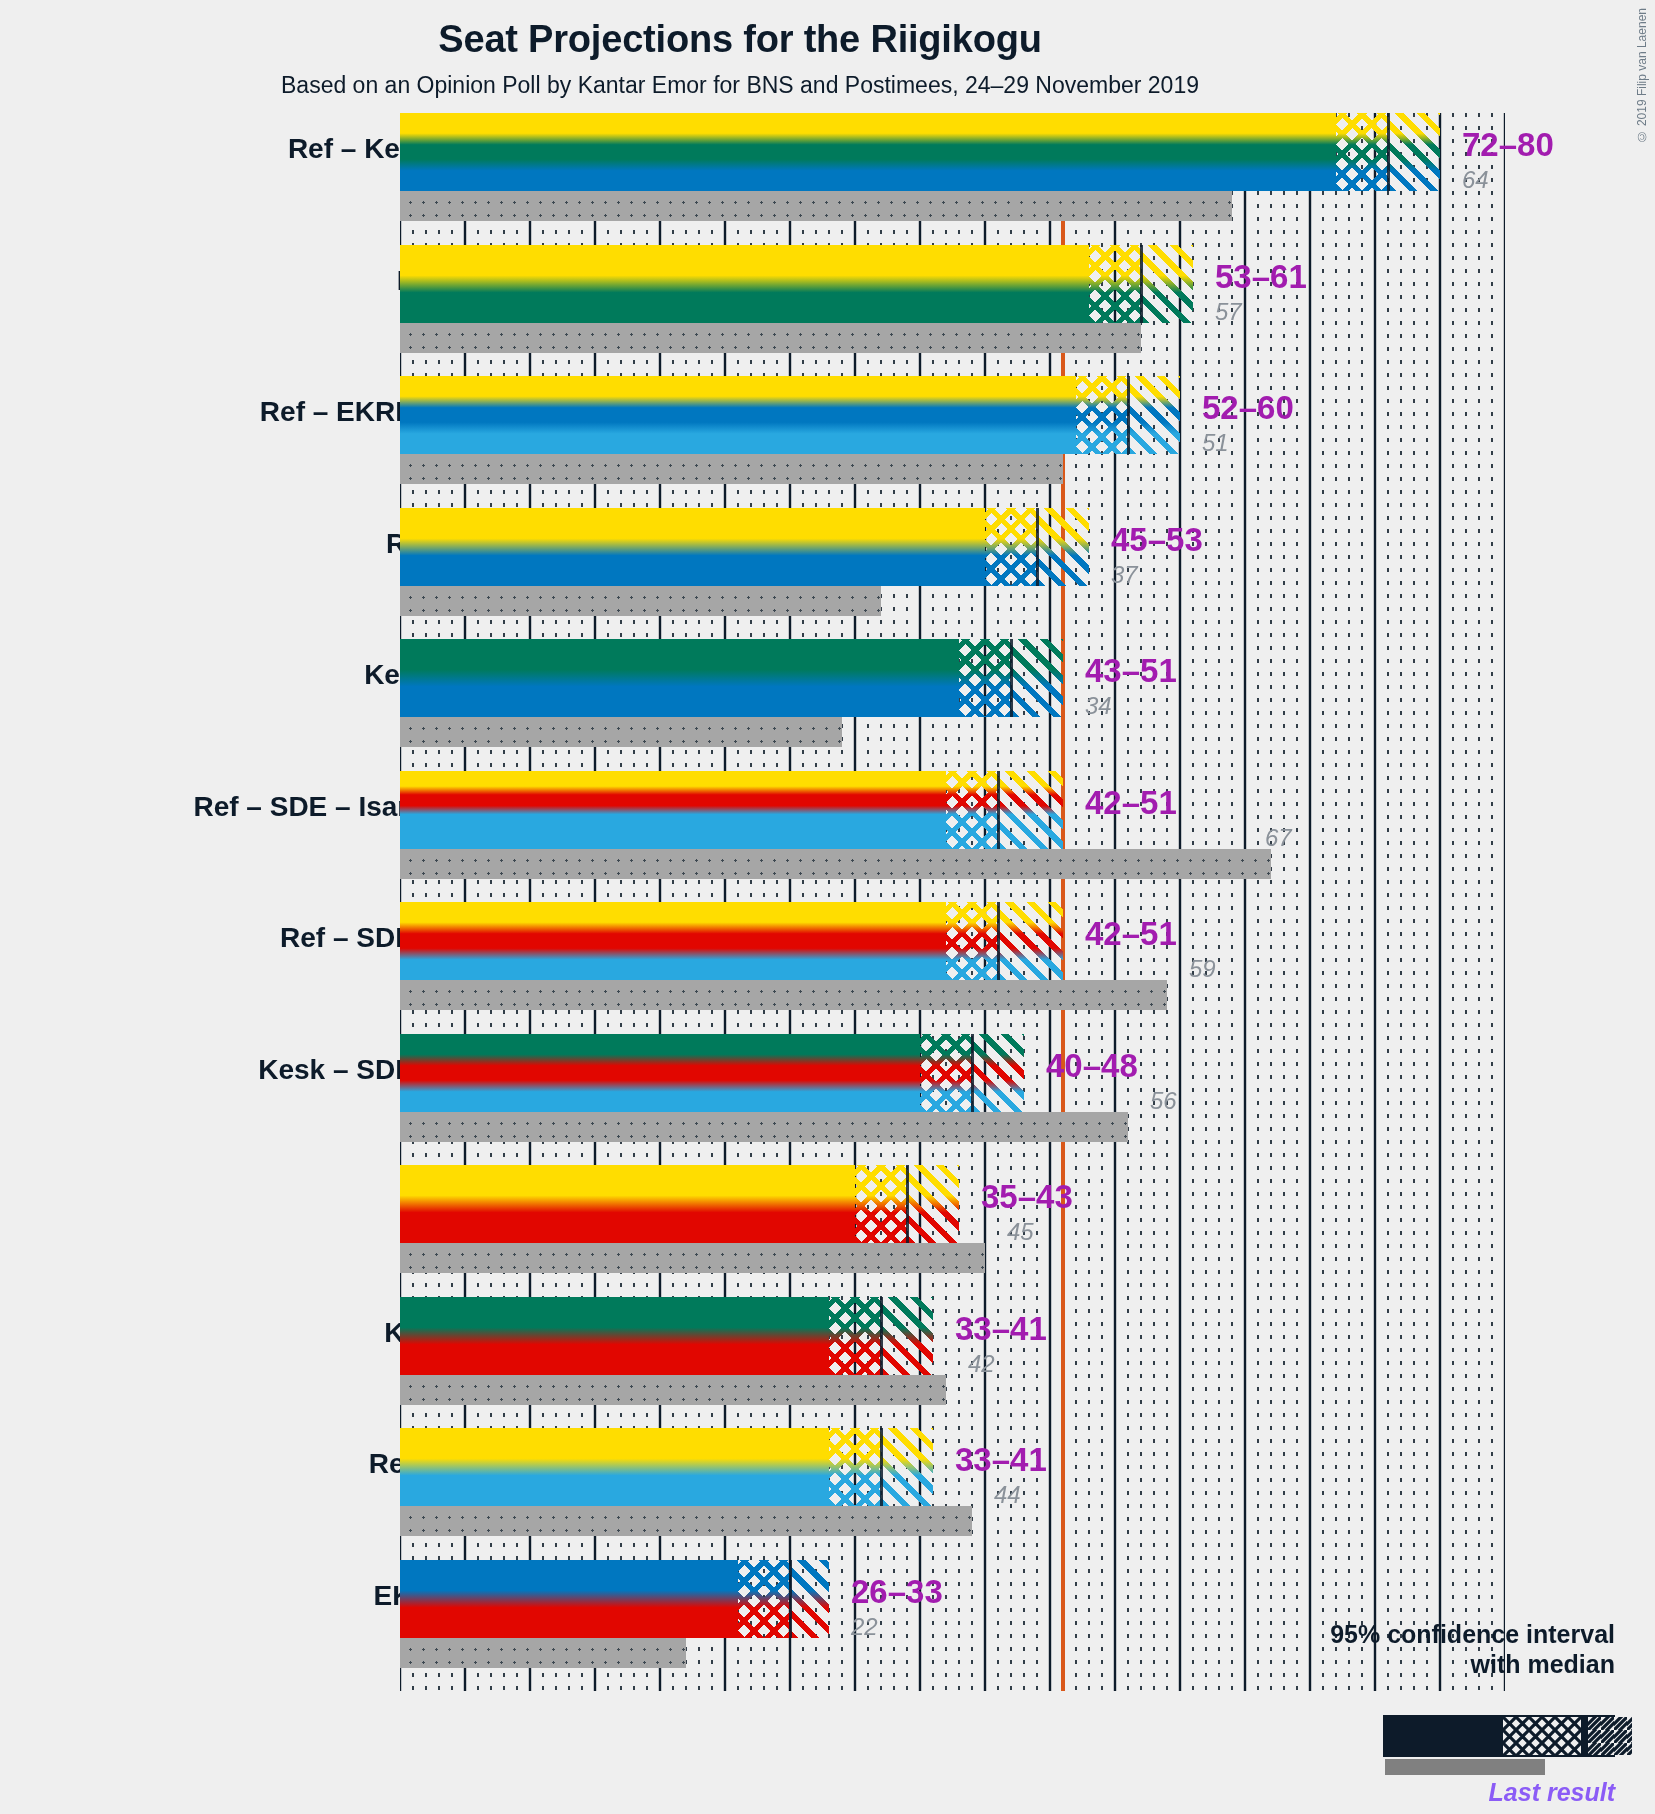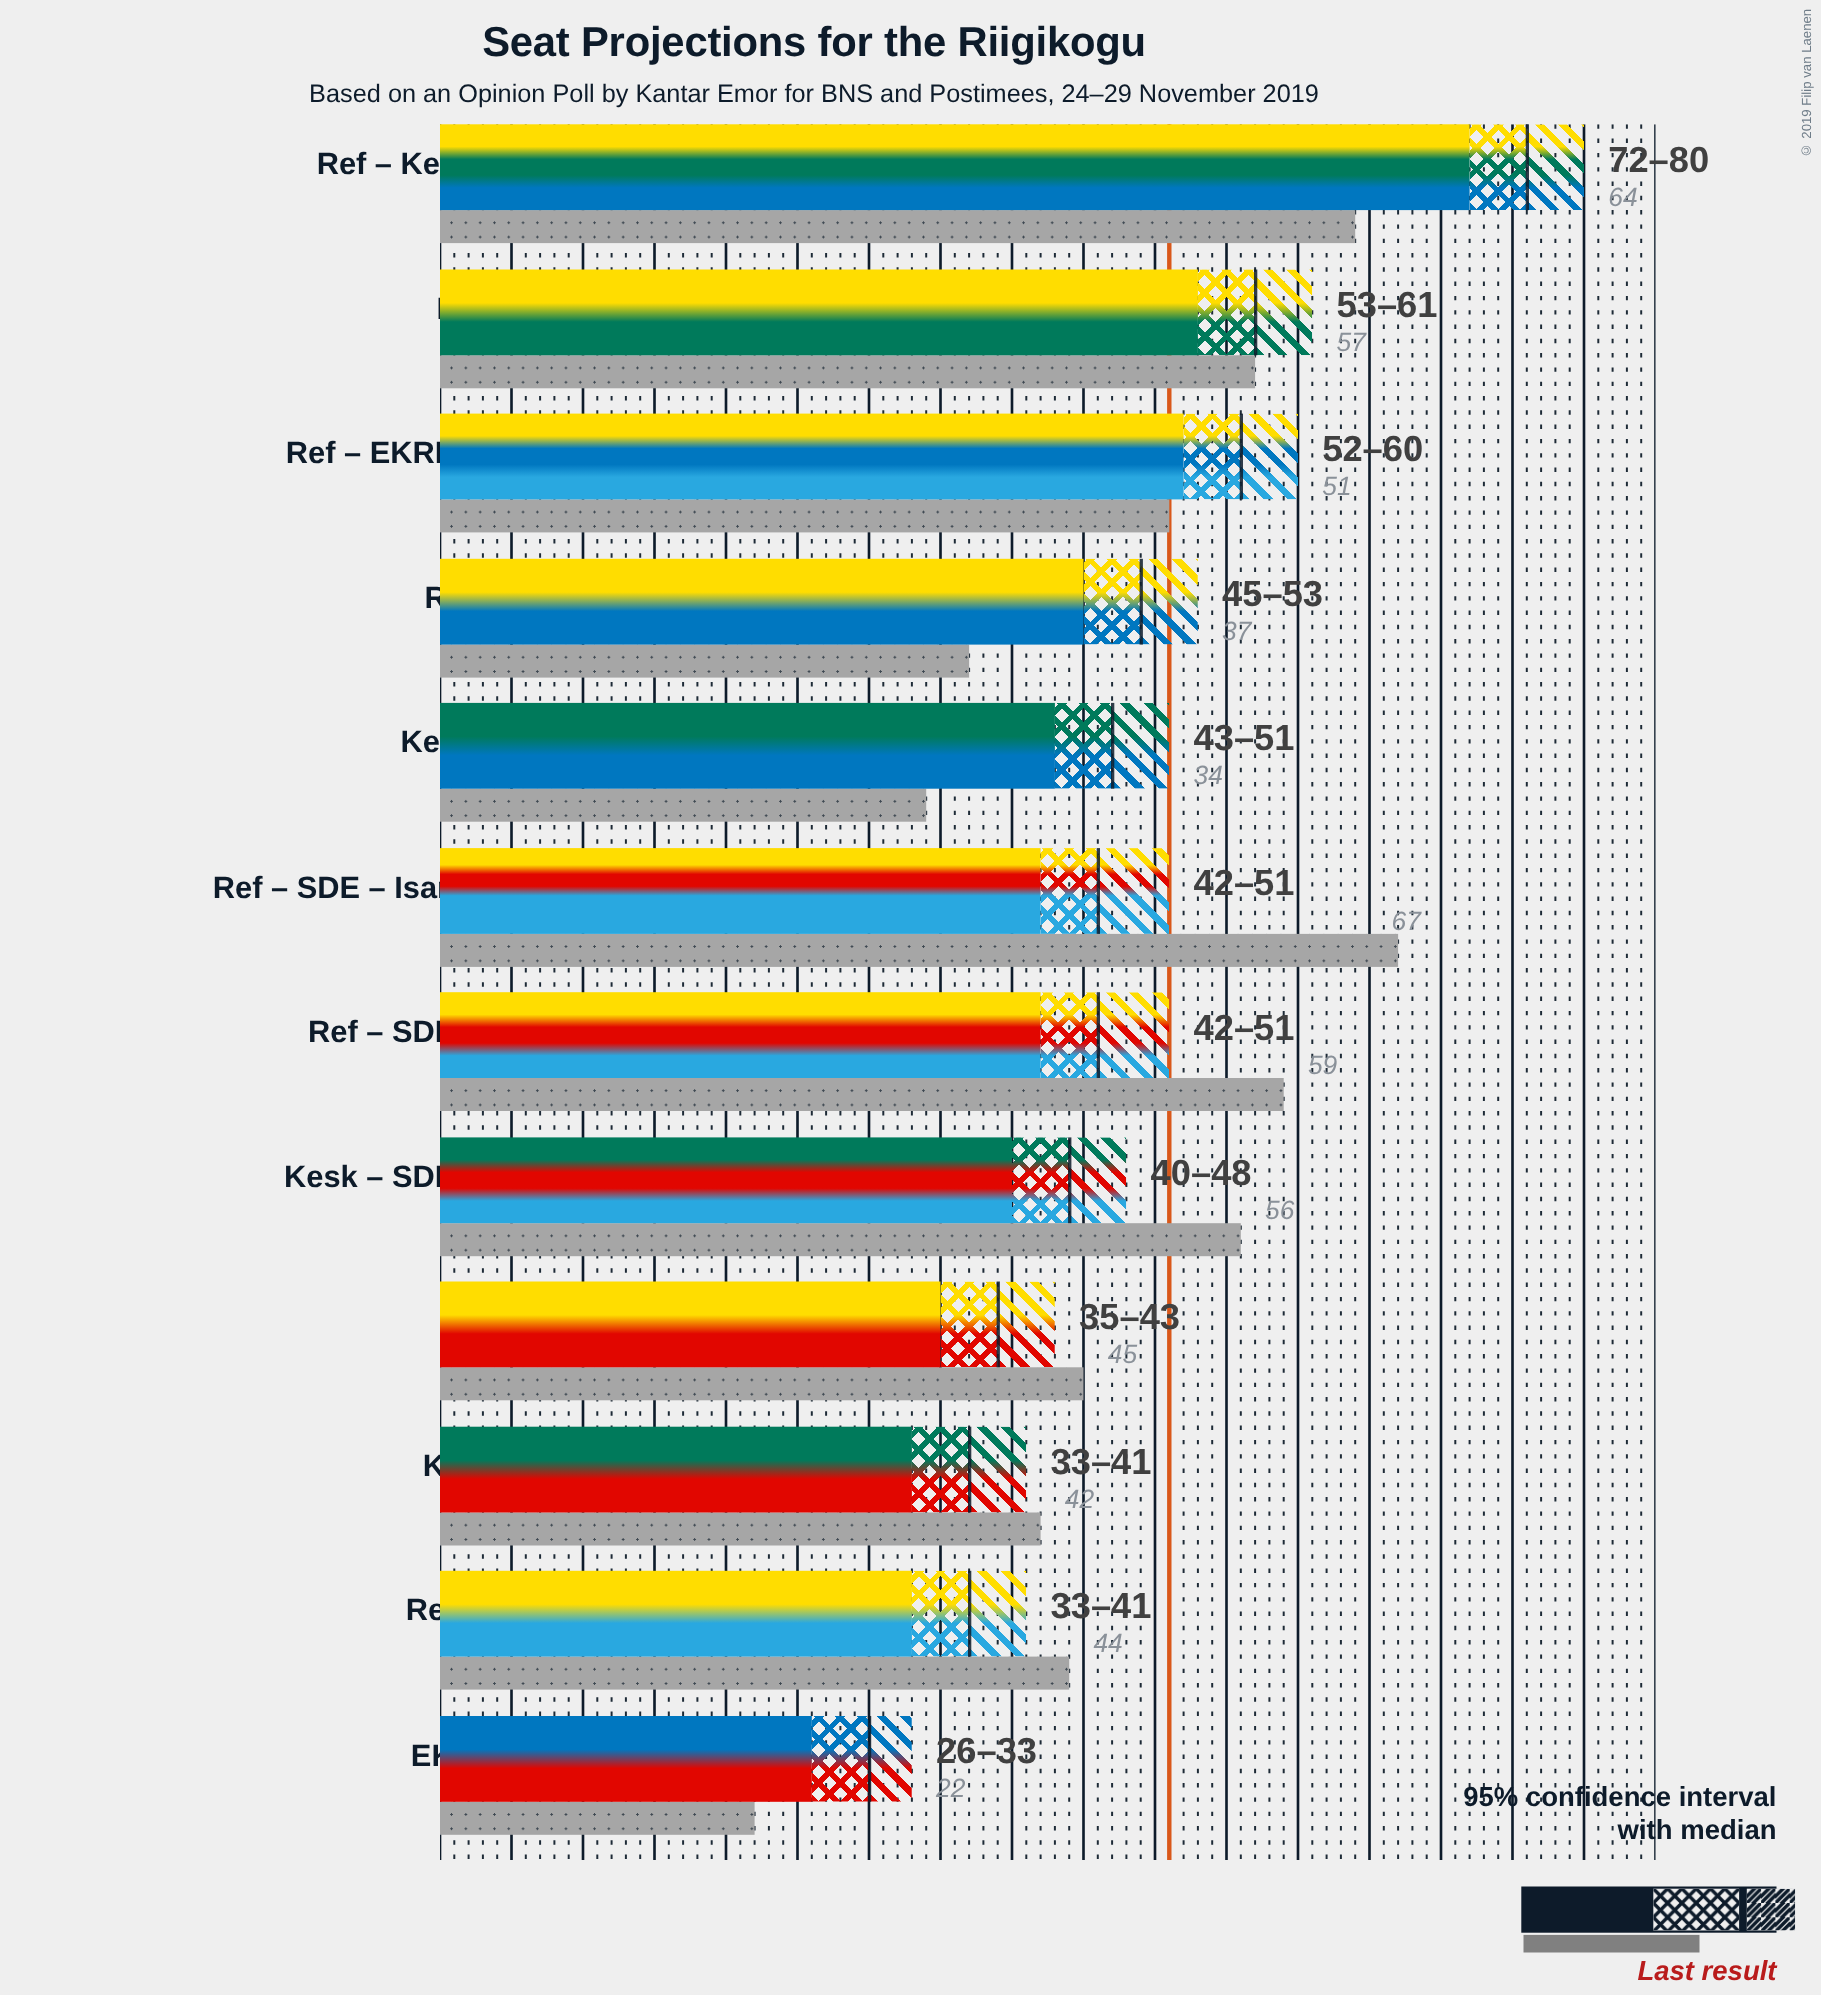--- a/index.html
+++ b/index.html
@@ -62,21 +62,21 @@
   .lastbar-dots{
     position:absolute;left:0;height:30px;
     background-image:radial-gradient(#2b3742 1.1px, transparent 1.2px);
     background-size:13px 13px;
     background-position:4px 5px;
     opacity:.85;
   }
 
   .ci{
     position:absolute;
-    font-size:33px;font-weight:bold;color:#404040;white-space:nowrap;
+    font-size:33px;font-weight:bold;color:#a21caf;white-space:nowrap;
   }
   .last{
     position:absolute;
     font-size:24px;font-style:italic;color:#8a9199;white-space:nowrap;
   }
 
   
   .legend{position:absolute;left:1270px;top:1620px;width:375px;}
   .legend-text{
     text-align:right;font-size:25px;font-weight:bold;color:#0d1b2a;
@@ -92,21 +92,21 @@
   }
   .legend-diag{
     position:absolute;left:205px;top:2px;width:44px;height:38px;
     background:#eeeeee;
   }
   .legend-last{
     position:absolute;left:115px;top:139px;width:160px;height:16px;background:#808080;
   }
   .legend-lastlabel{
     position:absolute;left:0;top:158px;width:345px;text-align:right;
-    font-size:25px;font-style:italic;font-weight:bold;color:#b91c1c;
+    font-size:25px;font-style:italic;font-weight:bold;color:#8b5cf6;
   }
 </style>
 </head>
 <body>
 
 <div id="chart">
 
   <div class="title">Seat Projections for the Riigikogu</div>
   <div class="subtitle">Based on an Opinion Poll by Kantar Emor for BNS and Postimees, 24–29 November 2019</div>
   <div class="copyright">© 2019 Filip van Laenen</div>

